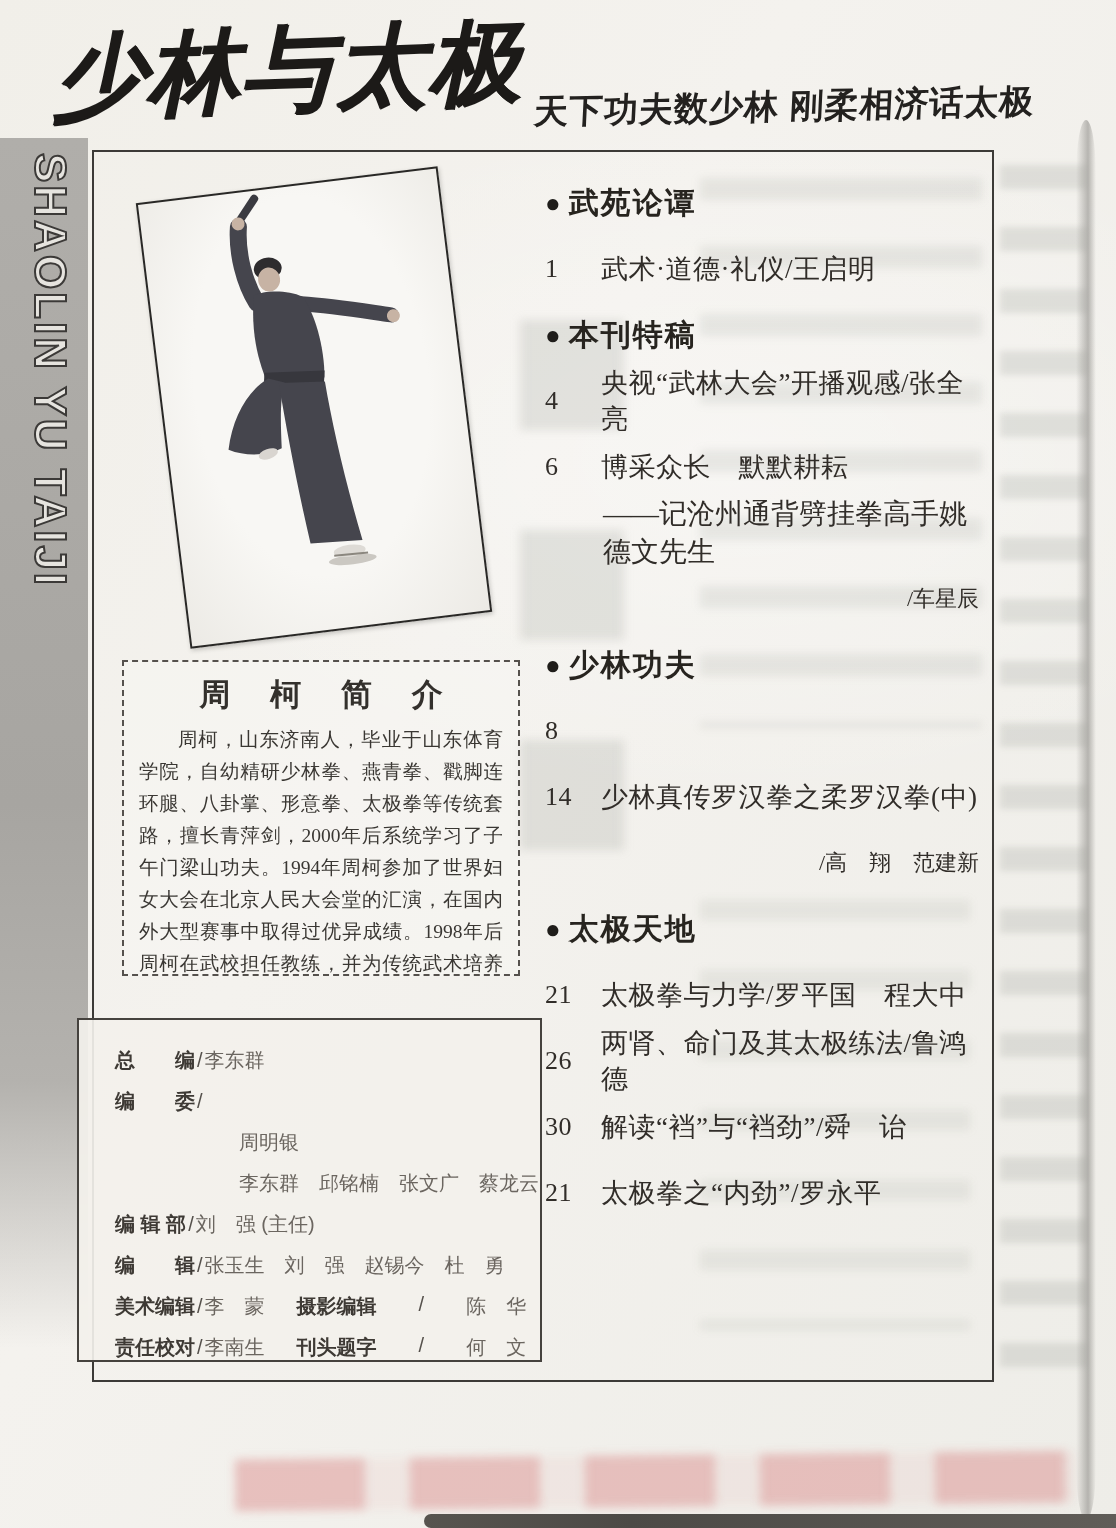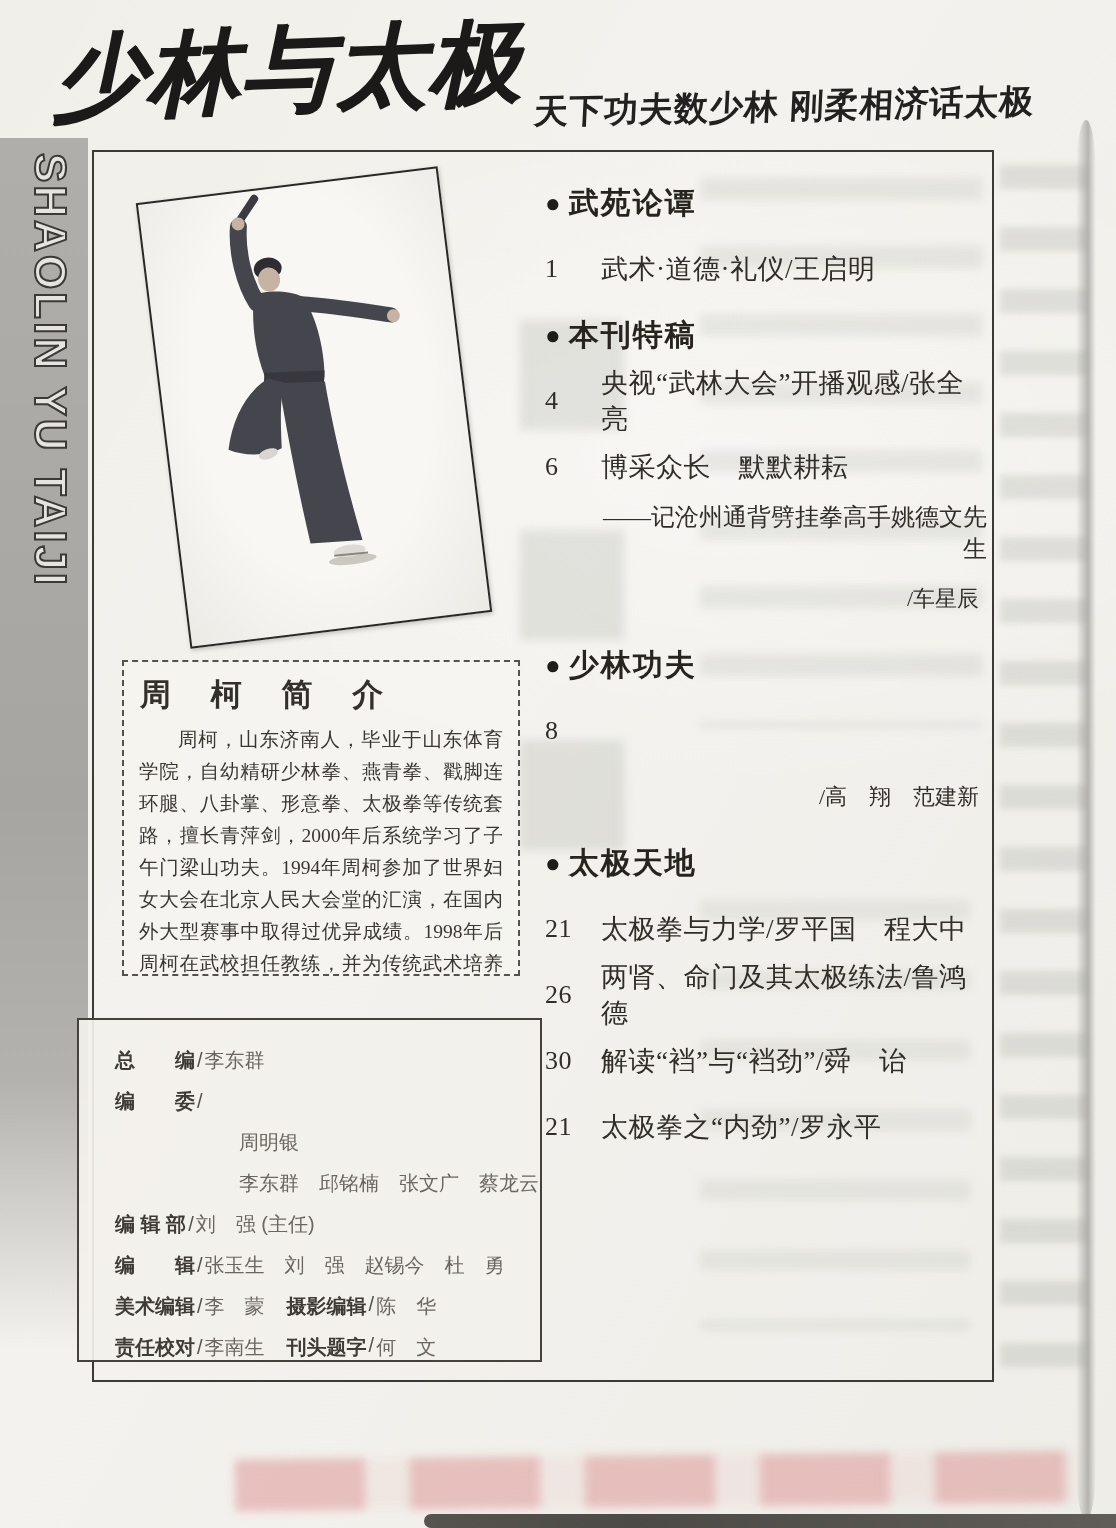--- a/index.html
+++ b/index.html
@@ -55,51 +55,51 @@
   }
   .photo svg{width:100%;height:100%;display:block;}
   
   .profile-box{
     position:absolute; left:122px; top:660px; width:394px; height:312px;
     border:2px dashed #55514d;
     background:rgba(250,249,246,.35);
     overflow:hidden;
   }
   .profile-title{
-    margin:12px 0 8px; text-align:left;
+    margin:12px 0 8px; text-align:center;
     font-size:31px; font-weight:bold; letter-spacing:16px; text-indent:16px;
     color:#33302c;
   }
   .profile-body{
     margin:0; padding:0 15px; font-size:19.5px; line-height:32px;
     text-align:justify; text-indent:2em; color:#3a3733;
   }
   
   .staff-box{
     position:absolute; left:77px; top:1018px; width:465px; height:344px;
     border:2.5px solid #45423e; background:rgba(243,241,236,.92);
     padding:20px 0 4px 36px; box-sizing:border-box;
     font-family:"Liberation Sans","DejaVu Sans",sans-serif;
   }
   .staff-row{height:41px; display:flex; align-items:center; font-size:20px; color:#6b6660; white-space:nowrap;}
   .staff-row .lbl{font-weight:bold; color:#3e3a35;}
   .staff-row .slash{margin:0 2px 0 2px; color:#55514c;}
   .staff-row.cont{padding-left:124px;}
-  .staff-row .pair2{margin-left:22px; display:flex;}
+  .staff-row .pair2{margin-left:32px; display:flex;gap:40px;}
   
   .toc{position:absolute; left:545px; top:170px; width:442px;}
   .toc-entry{height:66px; display:flex; align-items:center;}
   .toc-section{
     font-family:"Liberation Sans","DejaVu Sans",sans-serif;
     font-weight:bold; font-size:30px; color:#27241f; letter-spacing:2px;
   }
   .toc-section .bullet{font-size:26px; margin-right:6px; color:#1f1d1a;}
   .toc-item{font-size:27px; color:#312d29; letter-spacing:.5px;}
   .toc-item .pg{width:56px; flex:none; font-size:26px;}
-  .toc-byline-left{font-size:24px; color:#312d29; padding-left:58px;text-align:right;}
+  .toc-byline-left{font-size:28px; color:#312d29; padding-left:58px;}
   .toc-byline-right{font-size:22px; color:#312d29; justify-content:flex-end; padding-right:8px;}
   
   .bleed{position:absolute; pointer-events:none;}
   .bleed-right-col{
     left:1000px; top:165px; width:86px; height:1230px;
     background:repeating-linear-gradient(180deg, rgba(116,122,112,.16) 0 24px, rgba(0,0,0,0) 24px 62px);
     filter:blur(3px);
   }
   .bleed-top-right{
     left:700px; top:178px; width:282px; height:550px;
@@ -259,20 +259,24 @@
       </div>
       <div class="toc-entry toc-byline-left">——记沧州通背劈挂拳高手姚德文先生</div>
       <div class="toc-entry toc-byline-right">/车星辰</div>
       <div class="toc-entry toc-section">
         <span class="bullet">●</span>
         <span>少林功夫</span>
       </div>
       <div class="toc-entry toc-item">
         <span class="pg">8</span>
       </div>
+      <div class="toc-entry toc-item">
+        <span class="pg">14</span>
+        <span class="tt">少林真传罗汉拳之柔罗汉拳(中)</span>
+      </div>
       <div class="toc-entry toc-byline-right">/高　翔　范建新</div>
       <div class="toc-entry toc-section">
         <span class="bullet">●</span>
         <span>太极天地</span>
       </div>
       <div class="toc-entry toc-item">
         <span class="pg">21</span>
         <span class="tt">太极拳与力学/罗平国　程大中</span>
       </div>
       <div class="toc-entry toc-item">

